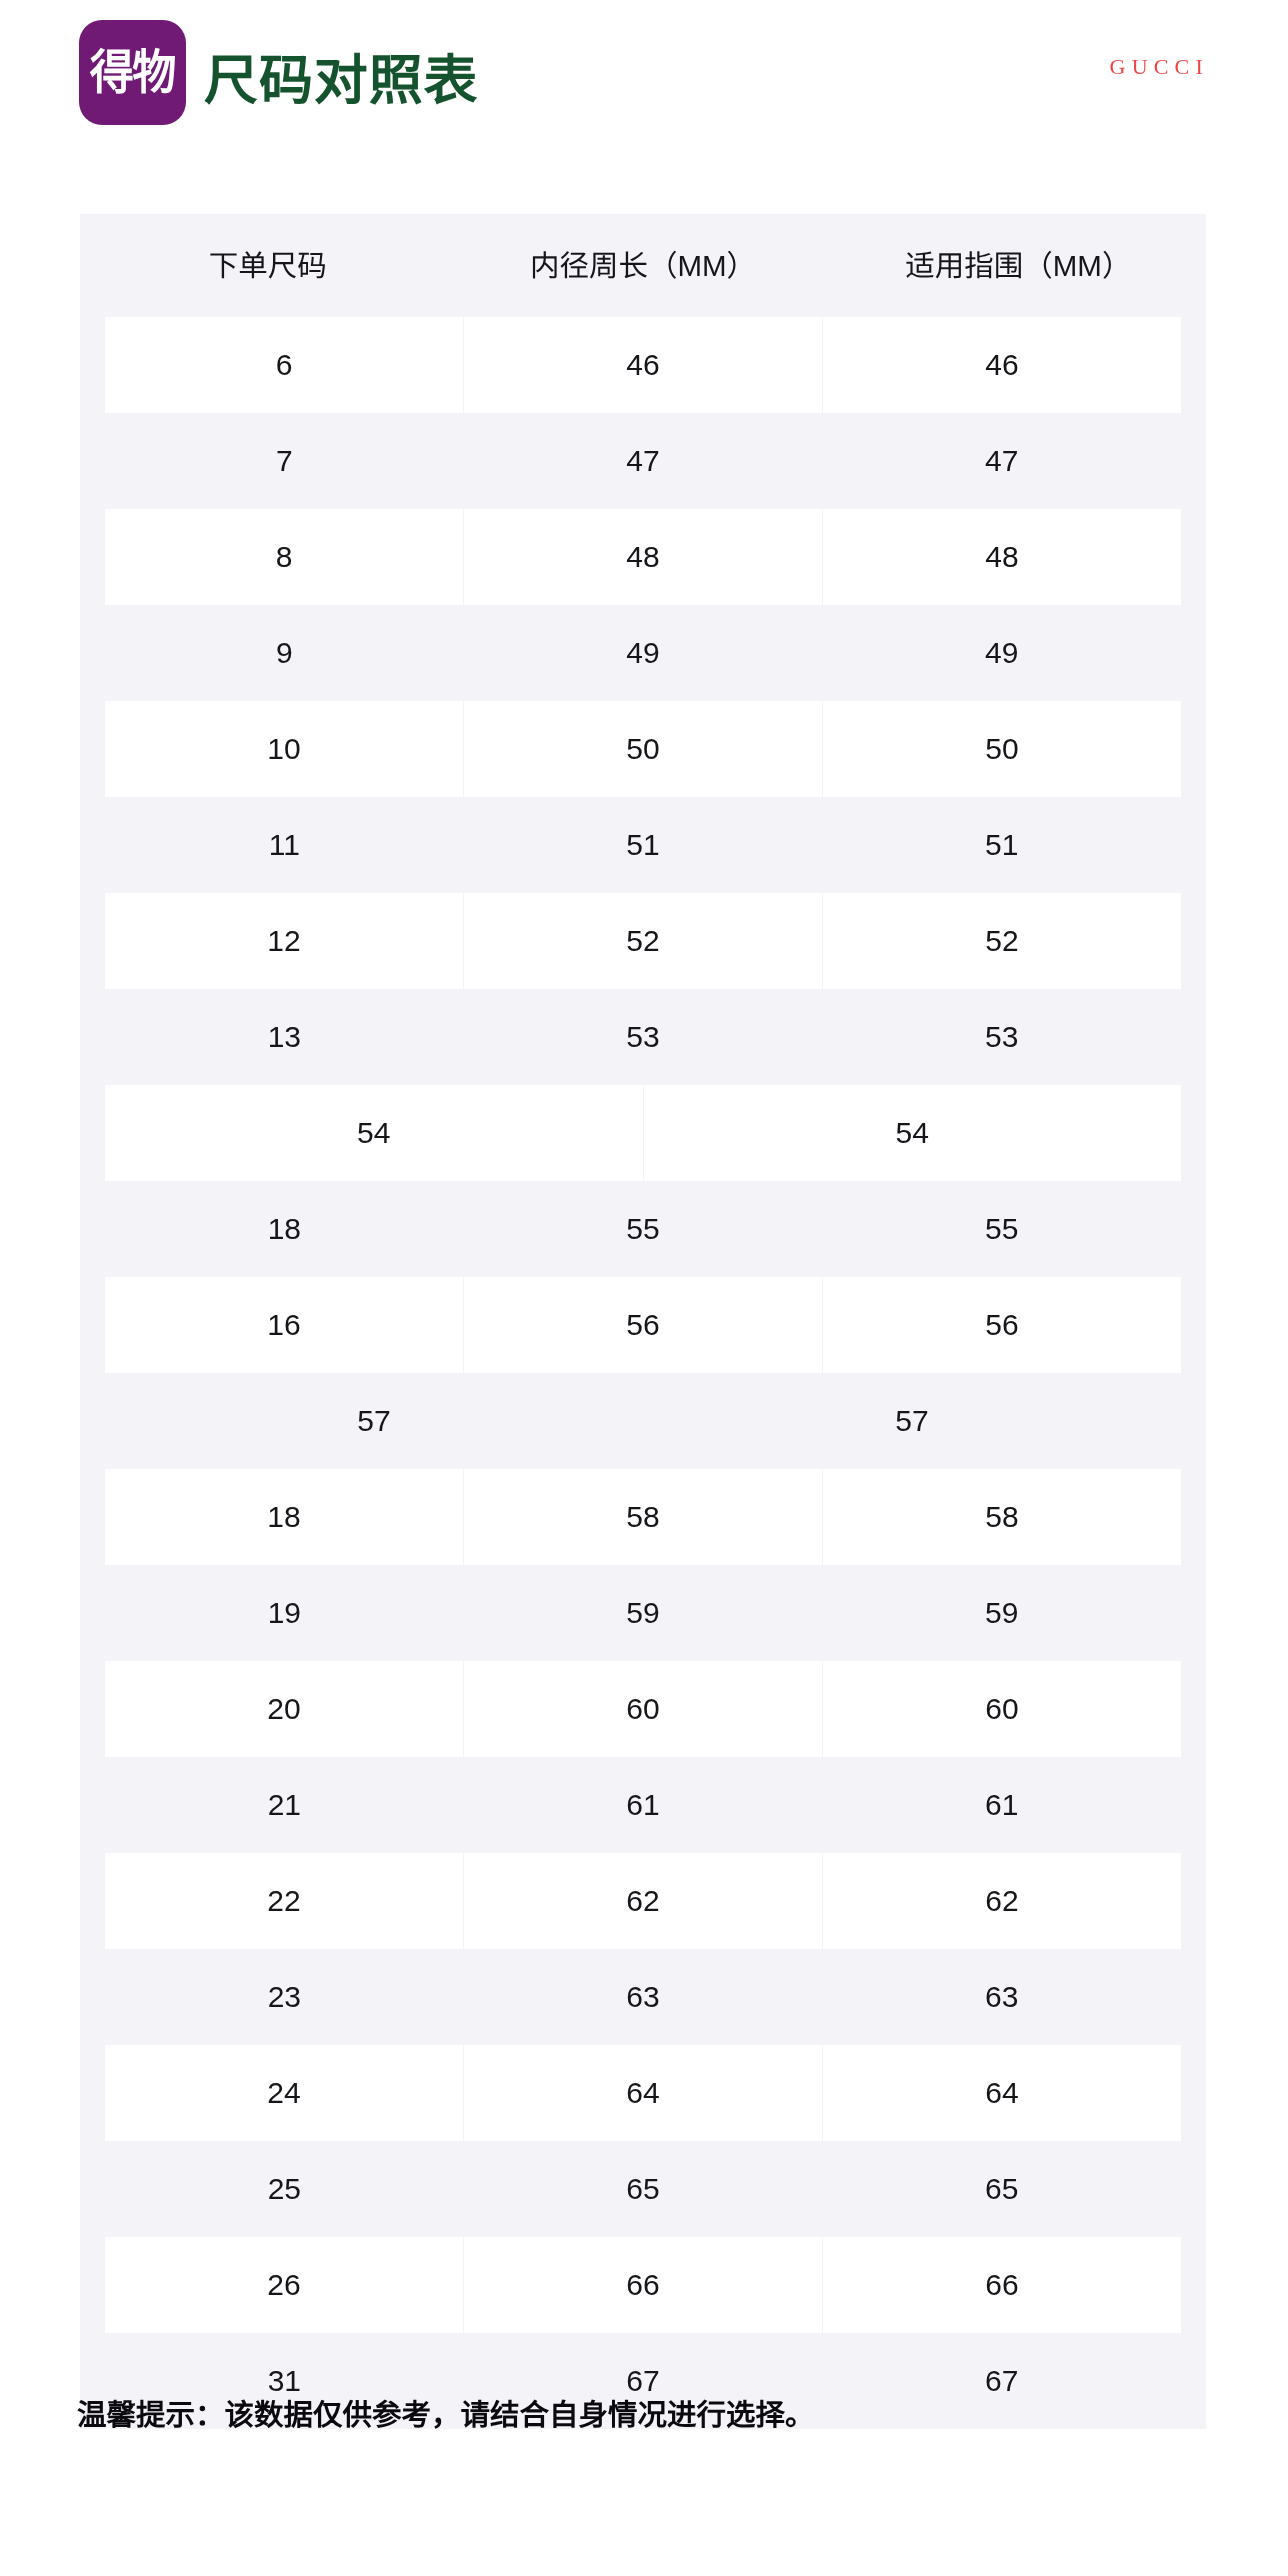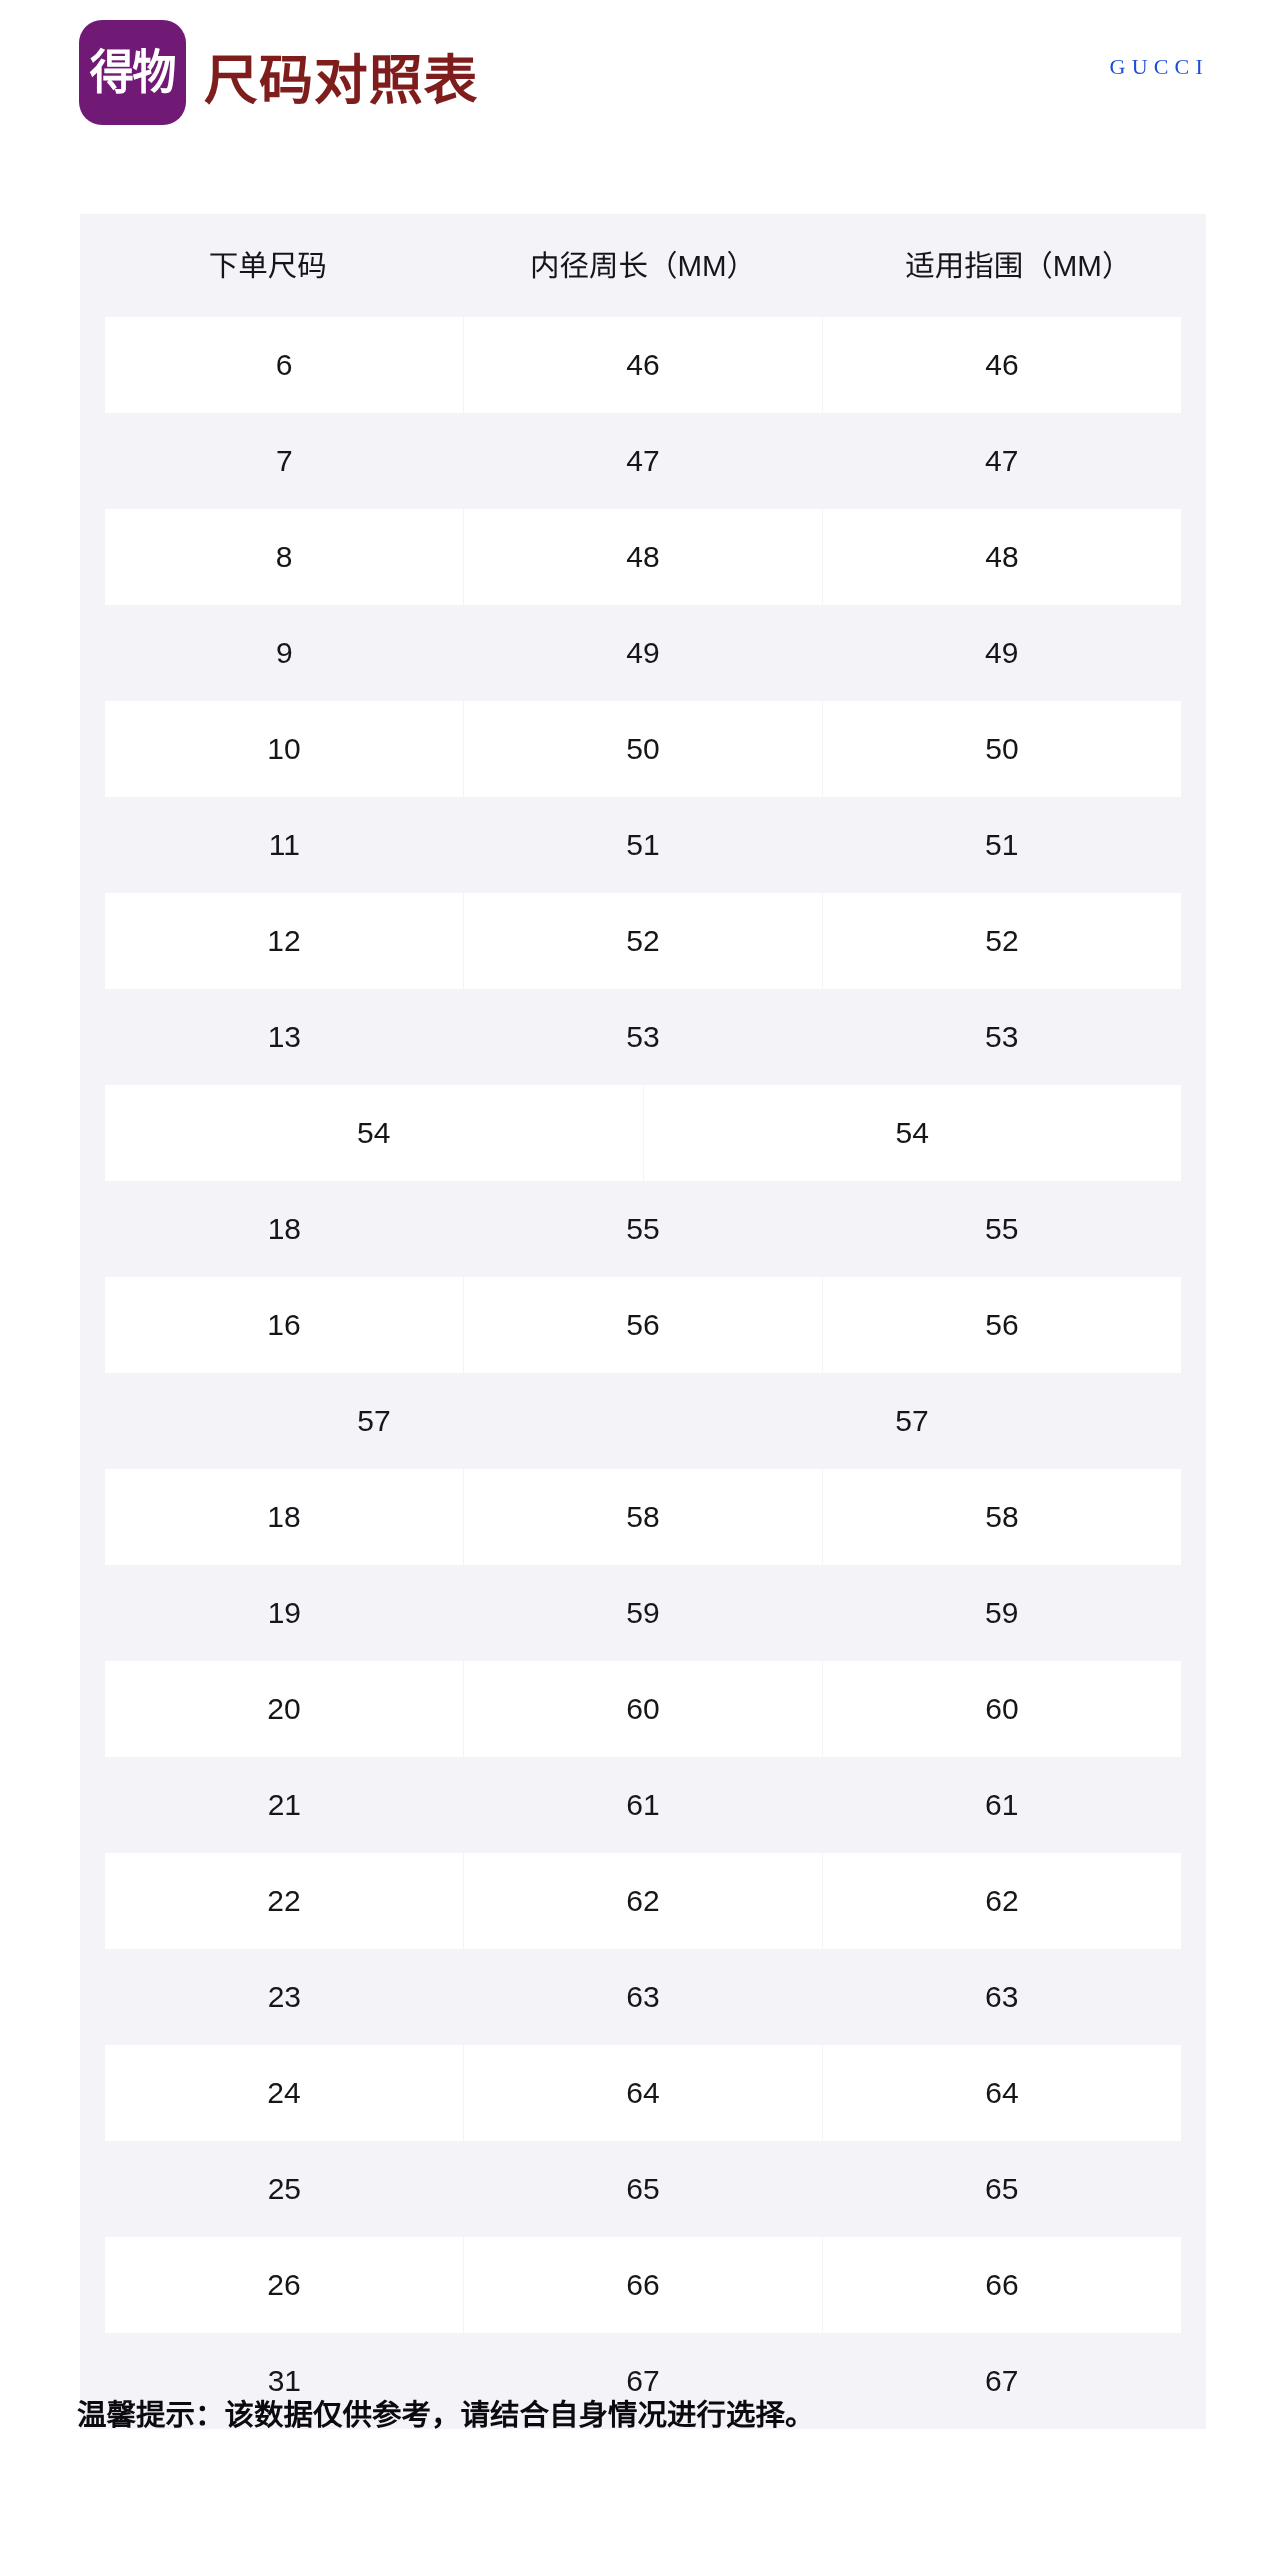--- a/index.html
+++ b/index.html
@@ -48,33 +48,33 @@
   }
   .page-title {
     position: absolute;
     left: 204px;
     top: 27px;
     height: 105px;
     display: flex;
     align-items: center;
     font-size: 54px;
     font-weight: bold;
-    color: #7f1d1d;
+    color: #14532d;
     letter-spacing: 0.9px;
     line-height: 1;
     white-space: nowrap;
   }
   .brand-mark {
     position: absolute;
     right: 79px;
     top: 54px;
     font-family: "Liberation Serif", "DejaVu Serif", serif;
     font-size: 22px;
     letter-spacing: 6.2px;
-    color: #1d4ed8;
+    color: #ef4444;
     font-weight: 400;
     white-space: nowrap;
   }
 
   
   .size-table {
     position: absolute;
     left: 80px;
     top: 214px;
     width: 1126px;

